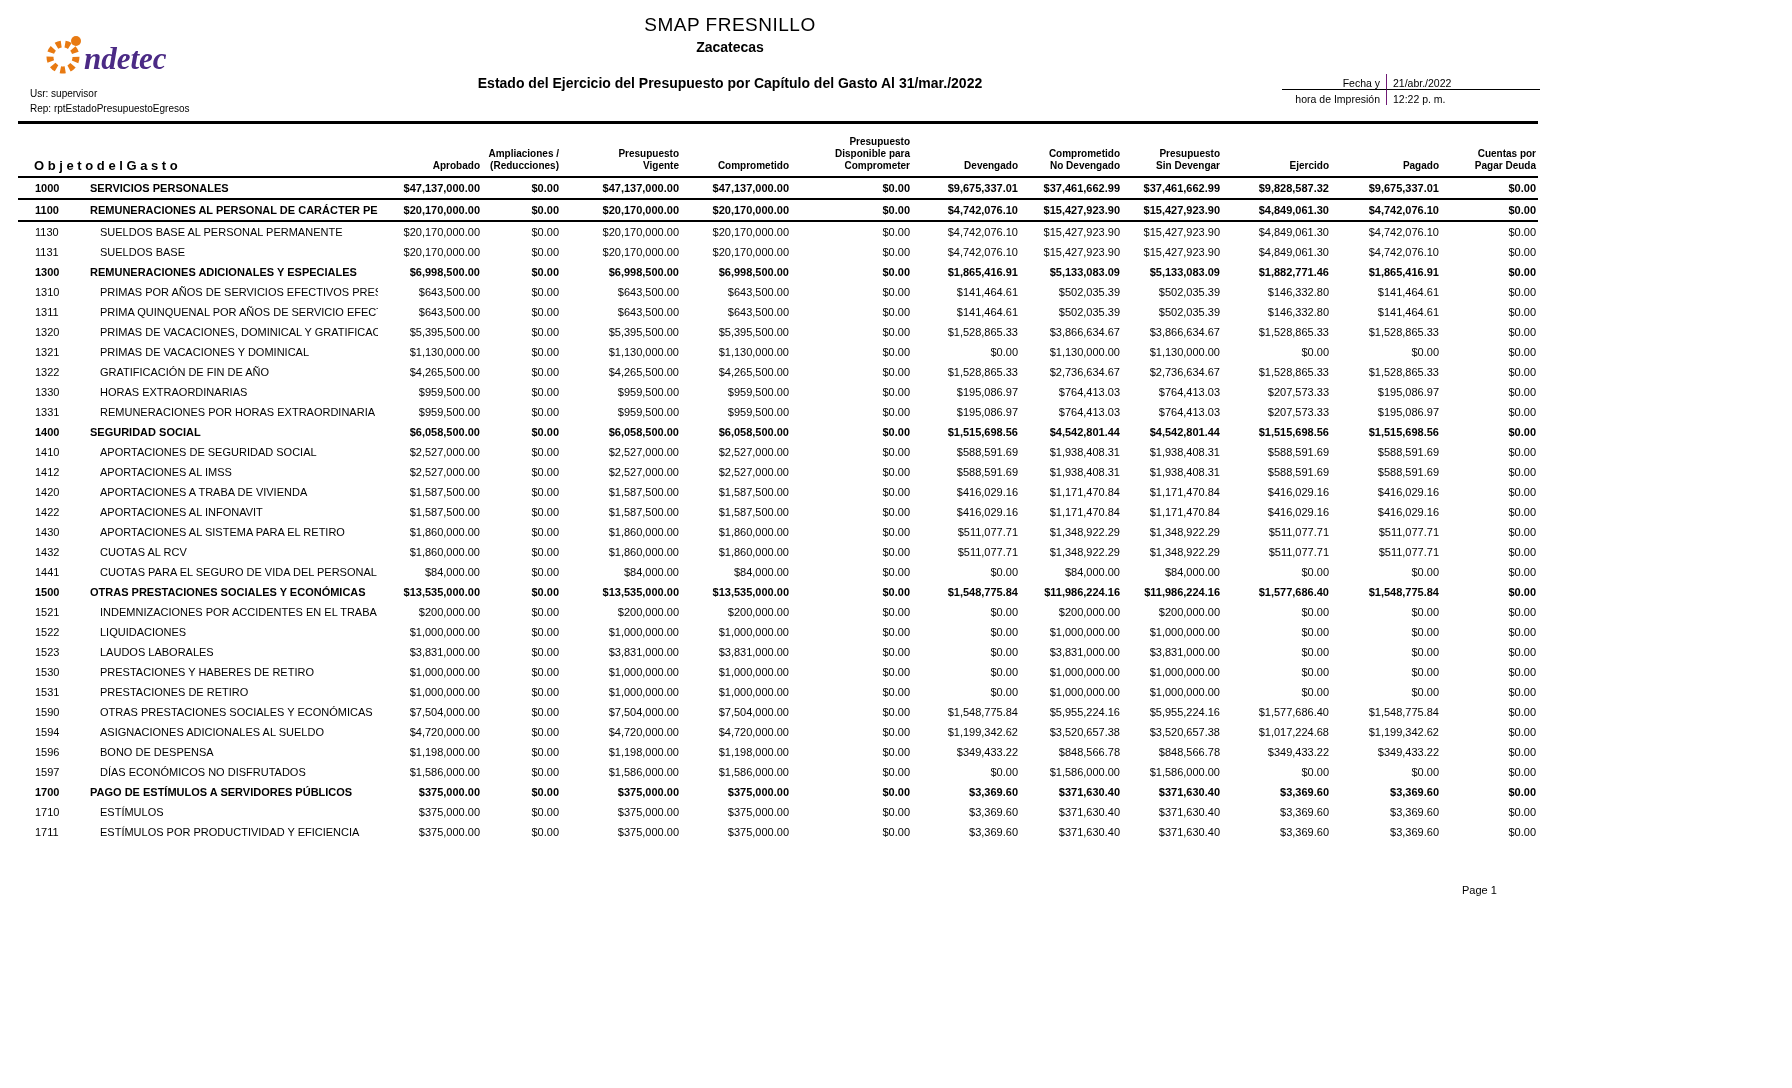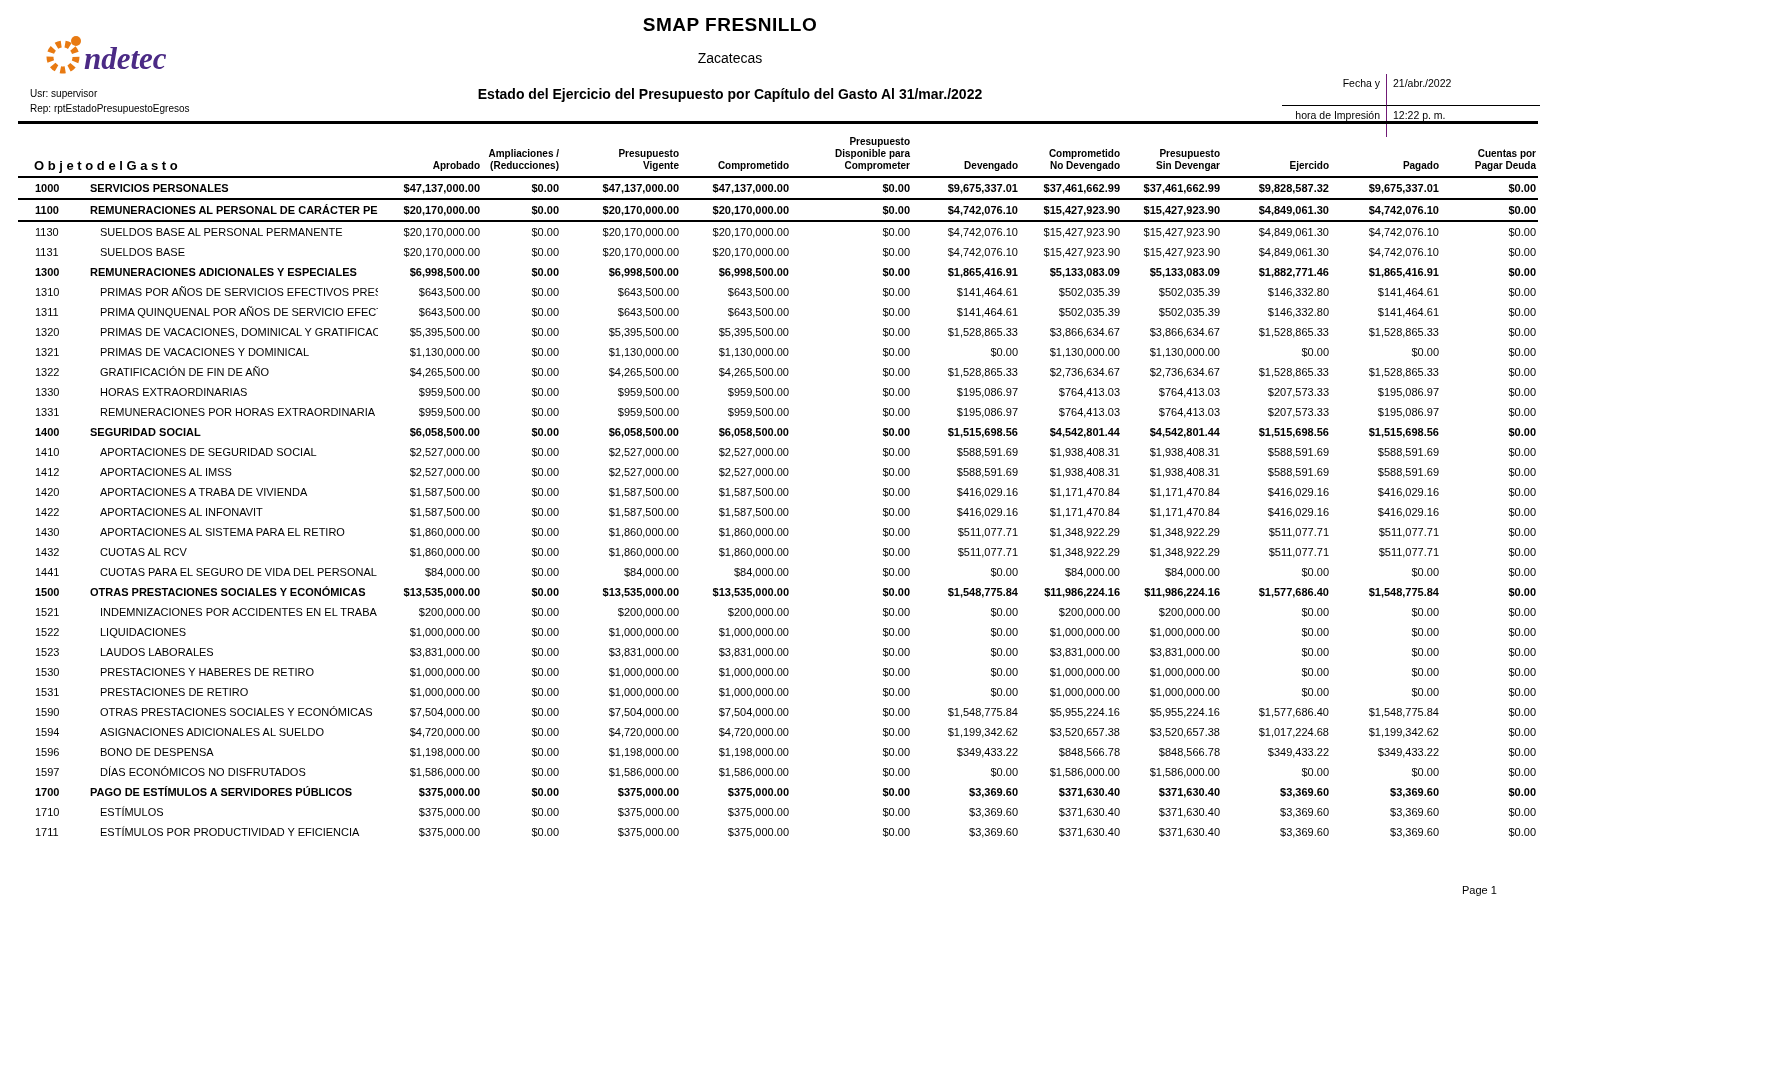--- a/index.html
+++ b/index.html
@@ -6,28 +6,28 @@
   html, body { background: #e9e9e9; }
   .page {
     width: 1792px; height: 1088px; background: #fff; position: relative;
     font-family: "Liberation Sans", sans-serif; color: #000; overflow: hidden;
   }
   
   .logo-block { position: absolute; left: 40px; top: 28px; }
   .user-line { position: absolute; left: 30px; top: 88px; font-size: 10px; }
   .rep-line  { position: absolute; left: 30px; top: 103px; font-size: 10px; }
   .title-block { position: absolute; left: 330px; top: 14px; width: 800px; text-align: center; }
-  .title     { font-size: 19px; font-weight: bold; letter-spacing: 0.5px; }
-  .subtitle  { font-size: 14px; font-weight: normal; margin-top: 14px; }
+  .title     { font-size: 19px; font-weight: normal; letter-spacing: 0.5px; }
+  .subtitle  { font-size: 14px; font-weight: bold; margin-top: 3px; }
   .subtitle2 { font-size: 14px; font-weight: bold; margin-top: 20px; }
   .meta-block {
     position: absolute; left: 1282px; top: 74px; width: 258px;
     font-size: 10.5px; display: grid; grid-template-columns: 104px 154px;
   }
-  .meta-cell { padding: 3px 6px 16px; }
+  .meta-cell { padding: 3px 6px 0; }
   .meta-label { text-align: right; }
   .meta-value { border-left: 1px solid #701a75; }
   .meta-top { border-bottom: 1px solid #000; }
   
   .report-table {
     position: absolute; top: 121px; left: 18px; width: 1520px;
     border-collapse: collapse; table-layout: fixed;
     border-top: 3px solid #000;
   }
   .report-table th {

